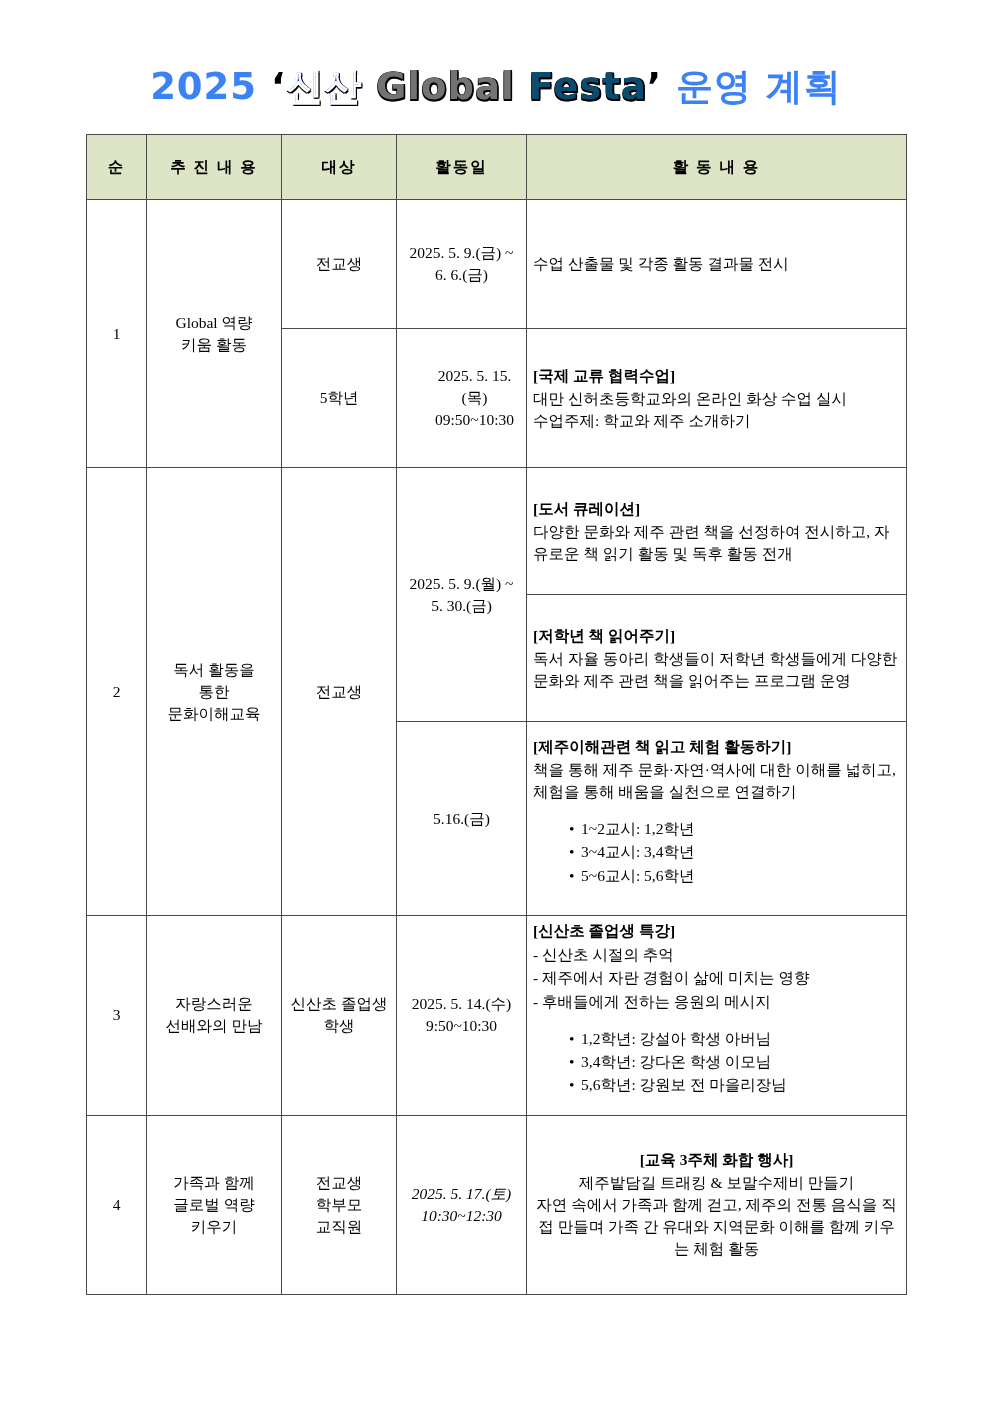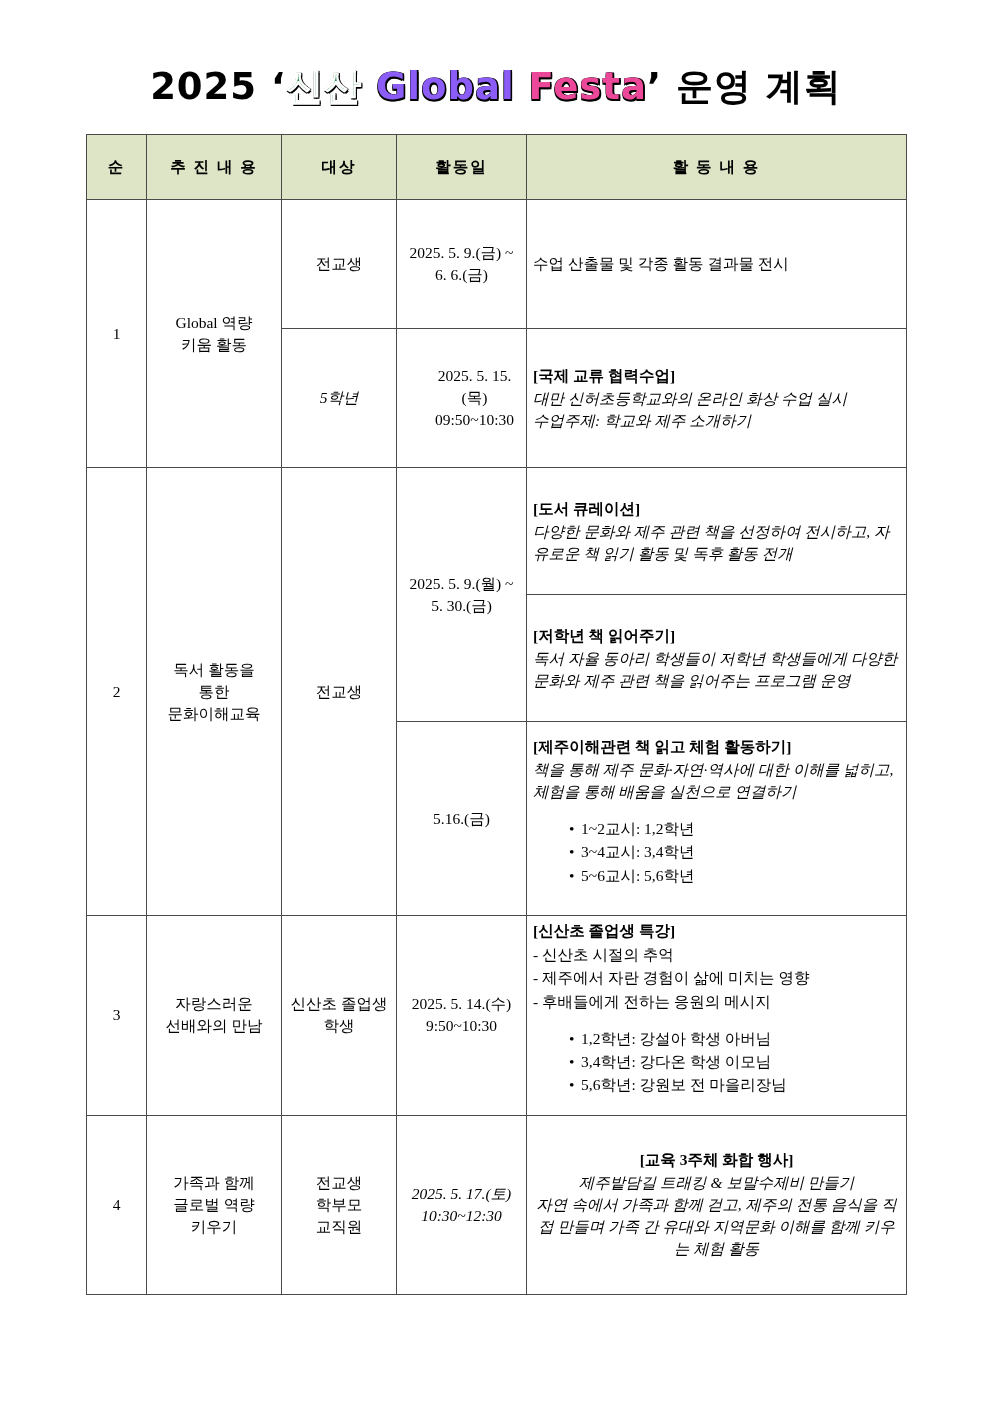--- a/index.html
+++ b/index.html
@@ -29,47 +29,47 @@
     white-space: nowrap;
   }
   .title {
     font-family: "DejaVu Sans", sans-serif;
     font-size: 37px;
     font-weight: bold;
     letter-spacing: 1px;
     display: inline-block;
   }
   .t-plain {
-    color: #000000;
+    color: #3b82f6;
     margin-top: 44px;
   }
   .t-quote {
     color: #000000;
   }
   .t-sinsan {
-    color: #15803d;
+    color: #1d4ed8;
     -webkit-text-stroke: 1.2px #ffffff;
     text-shadow:
       1.6px 1.6px 0 #000000,
       -0.4px -0.4px 0 #000000,
       1.6px -0.4px 0 #000000,
       -0.4px 1.6px 0 #000000;
     letter-spacing: 1px;
   }
   .t-global {
-    color: #8b5cf6;
+    color: #737373;
     text-shadow:
       1.6px 1.6px 0 #000000,
       -0.4px -0.4px 0 #000000,
       1.6px -0.4px 0 #000000,
       -0.4px 1.6px 0 #000000;
     letter-spacing: 1px;
   }
   .t-festa {
-    color: #ec4899;
+    color: #0c4a6e;
     text-shadow:
       1.6px 1.6px 0 #000000,
       -0.4px -0.4px 0 #000000,
       1.6px -0.4px 0 #000000,
       -0.4px 1.6px 0 #000000;
     letter-spacing: 1px;
   }
 
   
   table.plan {
@@ -113,21 +113,20 @@
     line-height: 1.45;
   }
   .no-cell { font-size: 15.5px; }
   .desc-title {
     font-weight: bold;
     display: block;
     margin-bottom: 1px;
   }
   .desc-body {
     display: block;
-    font-style: italic;
   }
   .bullets {
     margin: 14px;
     padding: 0 0 0 34px;
     list-style: none;
   }
   .bullets li {
     position: relative;
     line-height: 1.5;
   }
@@ -180,21 +179,21 @@
         <td class="center" rowspan="2" style="white-space:pre-line;">Global 역량
 키움 활동</td>
         <td class="center" style="height:120px;">전교생</td>
         <td class="date" style="white-space:pre-line;">2025. 5. 9.(금) ~
 6. 6.(금)</td>
         <td class="desc" style="">수업 산출물 및 각종 활동 결과물
 전시</td>
       </tr>
 
       <tr>
-        <td class="center" style="height:130px;font-style:italic;">5학년</td>
+        <td class="center" style="height:130px;">5학년</td>
         <td class="date" style="white-space:pre-line;padding-left:32px;">2025. 5. 15.(목)
 09:50~10:30</td>
         <td class="desc">
           <span class="desc-title">[국제 교류 협력수업]</span>
           <span class="desc-body" style="white-space:pre-line;">대만 신허초등학교와의 온라인 화상 수업 실시
 수업주제: 학교와 제주 소개하기</span>
         </td>
       </tr>
 
       <tr>

